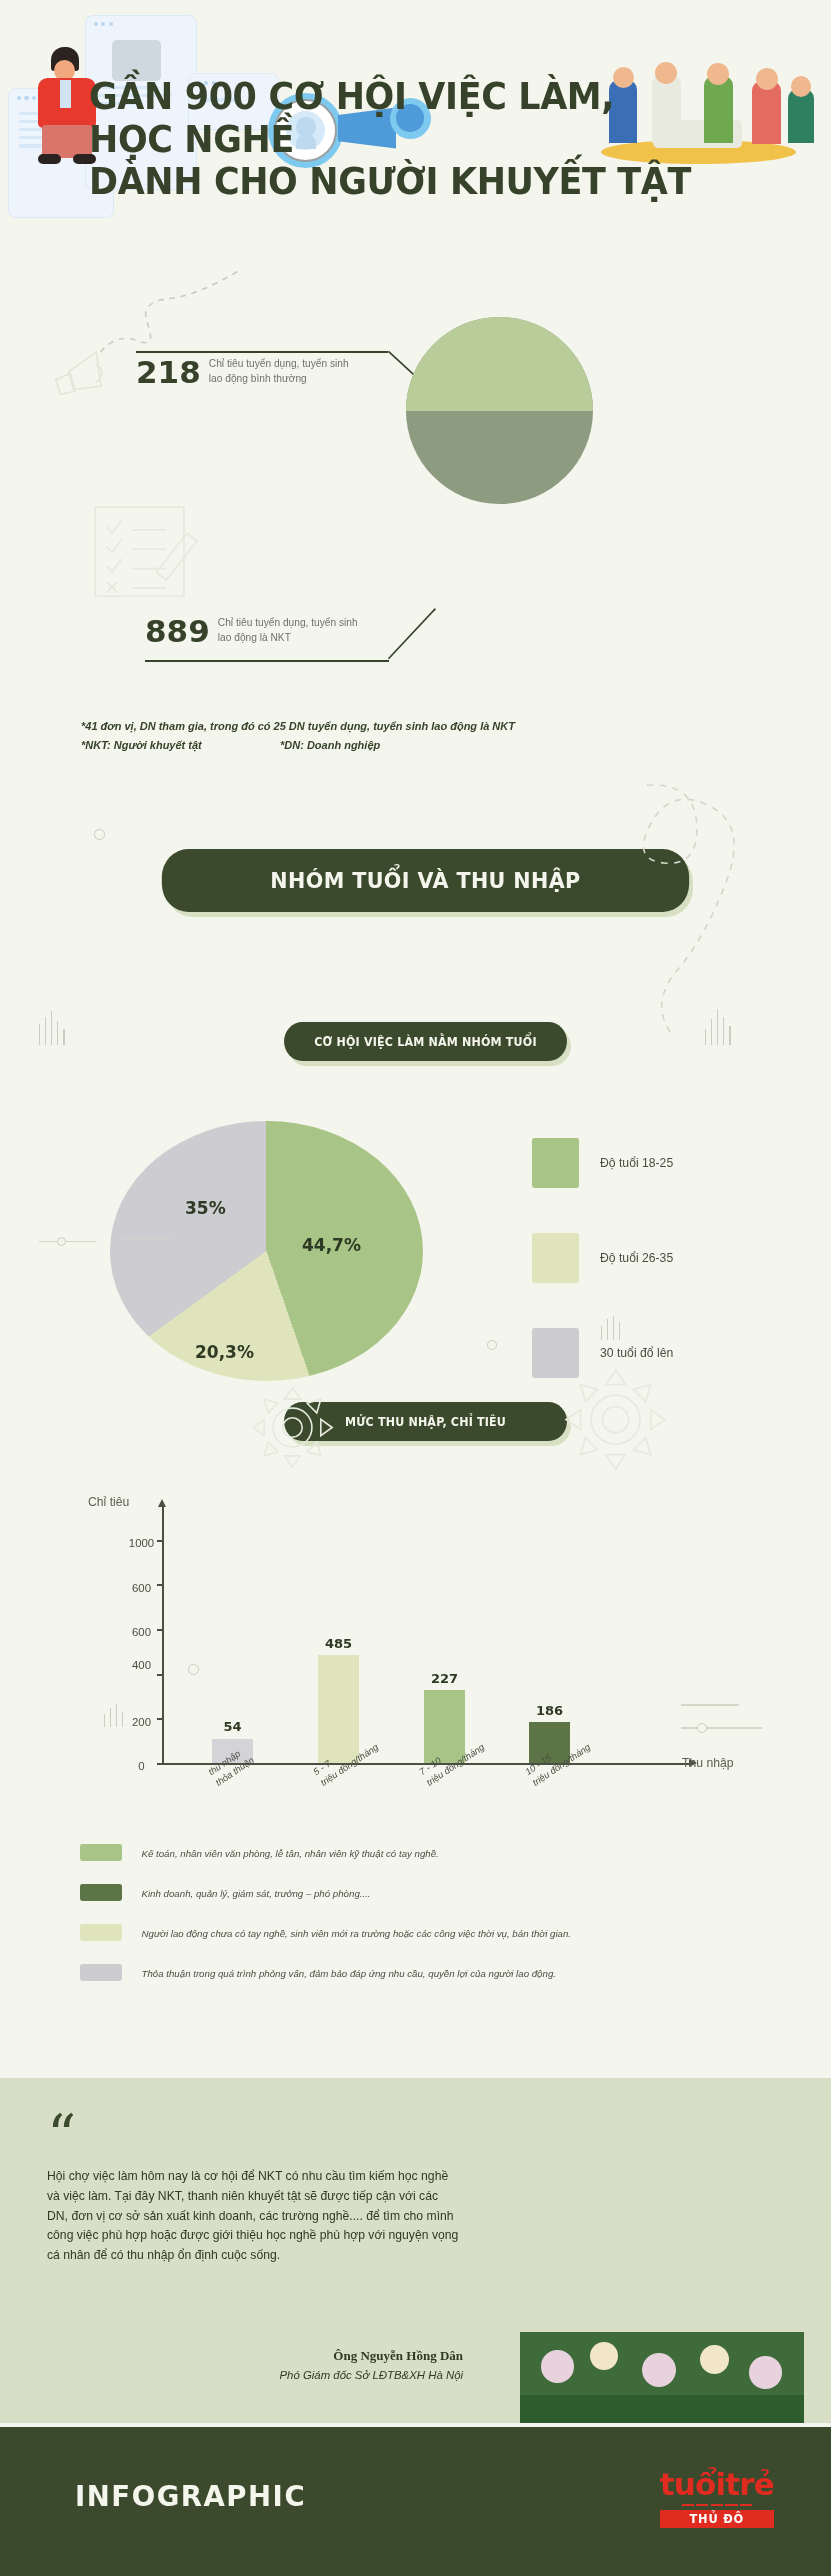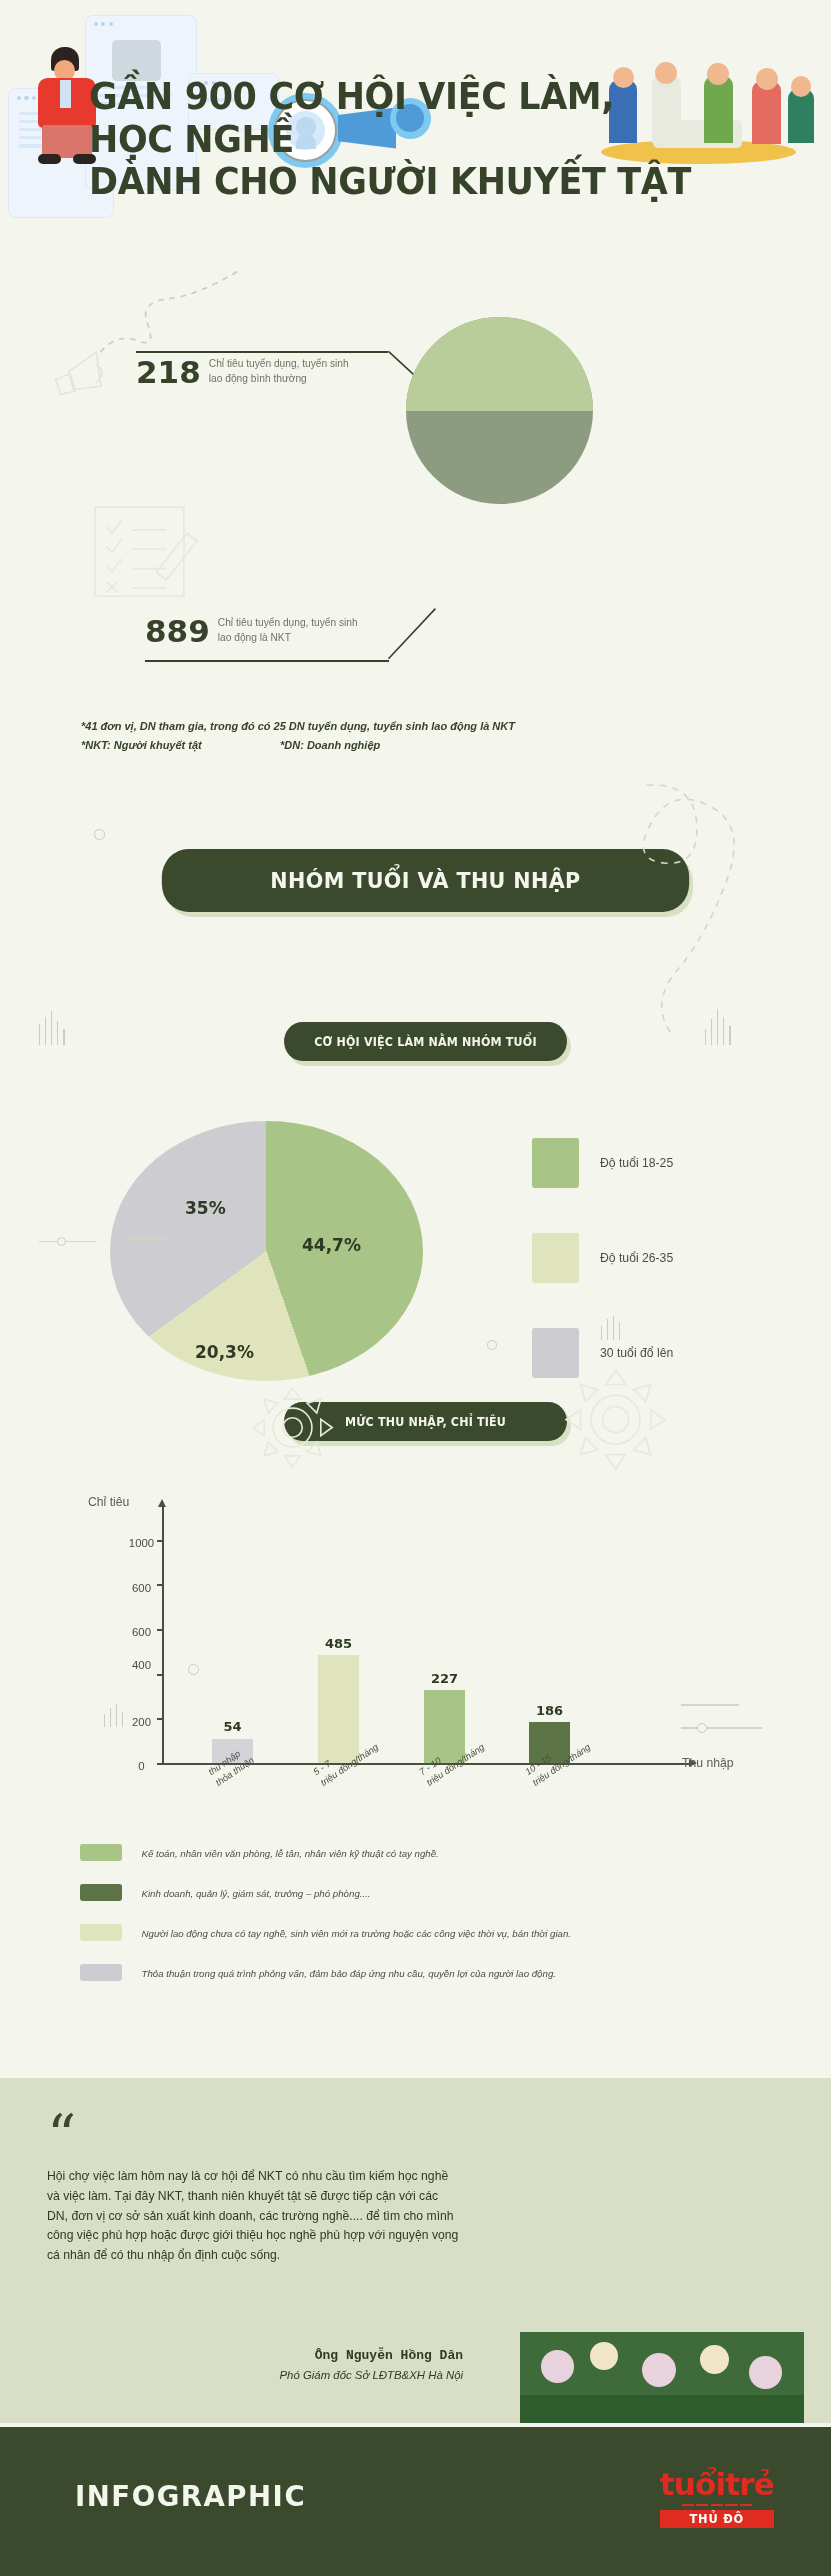--- a/index.html
+++ b/index.html
@@ -217,21 +217,21 @@
   .quote-mark {
     position: absolute; left: 47px; top: 39px;
     font-family: "DejaVu Serif", serif; font-size: 57px; color: #3b4a2d; line-height: .7;
   }
   .quote-text {
     position: absolute; left: 47px; top: 89px; width: 414px;
     font-size: 12.2px; line-height: 1.62; color: #2f3a24;
   }
   .quote-name {
     position: absolute; left: 236px; top: 270px; width: 227px; text-align: right;
-    font-family: Liberation Mono, monospace; font-weight: bold; font-size: 13px; color: #2f3a24;
+    font-family: Liberation Serif, serif; font-weight: bold; font-size: 13px; color: #2f3a24;
   }
   .quote-role {
     position: absolute; left: 236px; top: 291px; width: 227px; text-align: right;
     font-style: italic; font-size: 11.4px; color: #2f3a24;
   }
   .portrait {
     position: absolute; right: 28px; top: 21px; width: 284px; height: 236px;
     background: #5b6f8f; overflow: hidden; border-radius: 1.6px;
   }
   .portrait .banner-blue {

